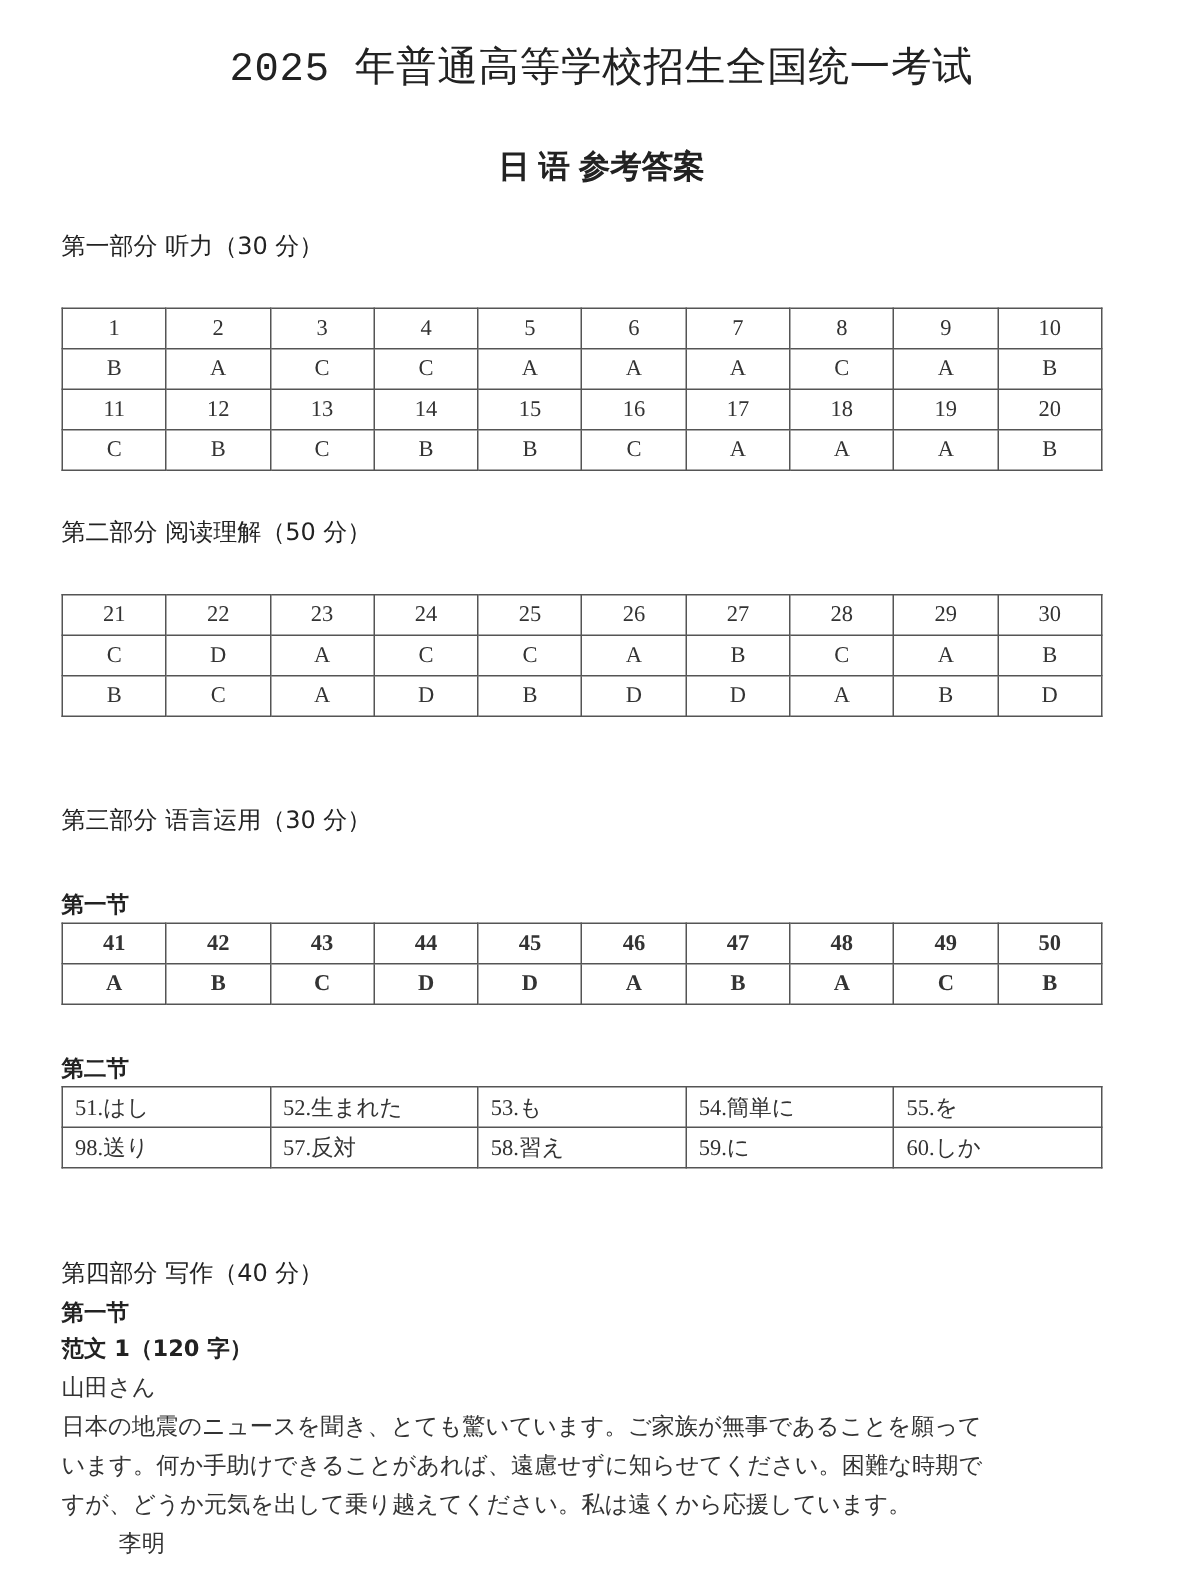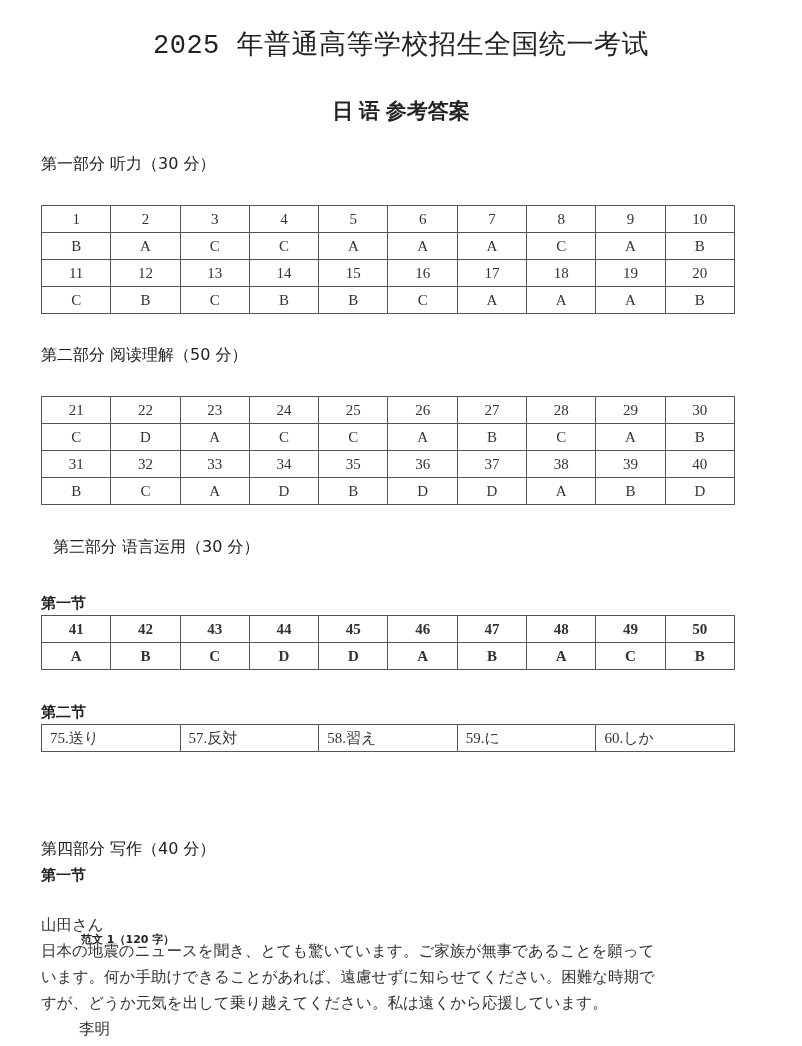--- a/index.html
+++ b/index.html
@@ -95,47 +95,35 @@
         <td>A</td>
         <td>C</td>
         <td>C</td>
         <td>A</td>
         <td>B</td>
         <td>C</td>
         <td>A</td>
         <td>B</td>
       </tr>
       <tr>
-        <td>31</td>
-        <td>32</td>
-        <td>33</td>
-        <td>34</td>
-        <td>35</td>
-        <td>36</td>
-        <td>37</td>
-        <td>38</td>
-        <td>39</td>
-        <td>40</td>
-      </tr>
-      <tr>
         <td>B</td>
         <td>C</td>
         <td>A</td>
         <td>D</td>
         <td>B</td>
         <td>D</td>
         <td>D</td>
         <td>A</td>
         <td>B</td>
         <td>D</td>
       </tr>
     </tbody>
 </table>
 
-<div class="heading" style="top:537px;margin-left:12px;">第三部分 语言运用（30 分）</div>
+<div class="heading" style="top:537px;">第三部分 语言运用（30 分）</div>
 <div class="subhead" style="top:594px;">第一节</div>
 <table class="grid" style="top:615px;font-weight:bold;">
   <tbody id="t-part3a">
       <tr>
         <td>41</td>
         <td>42</td>
         <td>43</td>
         <td>44</td>
         <td>45</td>
         <td>46</td>
@@ -155,29 +143,36 @@
         <td>A</td>
         <td>C</td>
         <td>B</td>
       </tr>
     </tbody>
 </table>
 <div class="subhead" style="top:703px;">第二节</div>
 <table class="grid fill" style="top:724px;">
   <tbody id="t-part3b">
       <tr>
-        <td>75.送り</td>
+        <td>51.はし</td>
+        <td>52.生まれた</td>
+        <td>53.も</td>
+        <td>54.簡単に</td>
+        <td>55.を</td>
+      </tr>
+      <tr>
+        <td>98.送り</td>
         <td>57.反対</td>
         <td>58.習え</td>
         <td>59.に</td>
         <td>60.しか</td>
       </tr>
     </tbody>
 </table>
 
 <div class="heading" style="top:839px;">第四部分 写作（40 分）</div>
 <div class="body-text bold" style="top:862px; font-size:15px;">第一节</div>
-<div class="body-text bold" style="top:927px; font-size:11px;margin-left:40px;">范文 1（120 字）</div>
+<div class="body-text bold" style="top:886px; font-size:15px;">范文 1（120 字）</div>
 <div class="body-text" style="top:912px;">山田さん</div>
 <div class="body-text" style="top:938px;">日本の地震のニュースを聞き、とても驚いています。ご家族が無事であることを願って</div>
 <div class="body-text" style="top:964px;">います。何か手助けできることがあれば、遠慮せずに知らせてください。困難な時期で</div>
 <div class="body-text" style="top:990px;">すが、どうか元気を出して乗り越えてください。私は遠くから応援しています。</div>
 <div class="body-text" style="top:1016px;margin-left:38px;">李明</div>
 
 </body></html>

